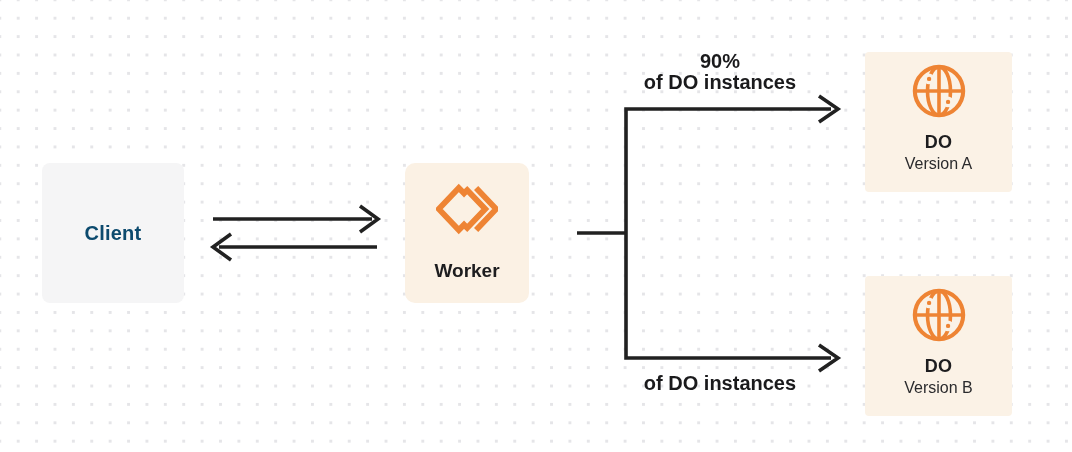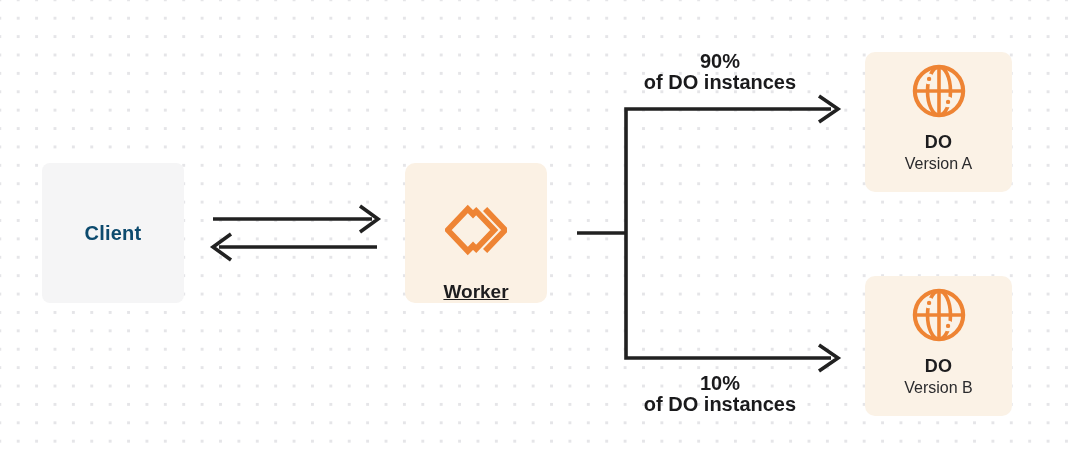--- a/index.html
+++ b/index.html
@@ -36,37 +36,36 @@
     width: 142px; height: 140px;
     background: #f5f5f6;
     border-radius: 8px;
     font-size: 20px;
     font-weight: 700;
     letter-spacing: .2px;
     color: #0c4a6e;
   }
   .node.worker {
     left: 405px; top: 163px;
-    width: 142px; height: 140px;
+    width: 124px; height: 140px;
     background: #fbf1e4;
     border-radius: 10px;
-    justify-content: flex-end;
+    justify-content: flex-start;
     padding-top: 17px;
-    text-decoration: underline;
   }
   .worker-label {
     margin-top: 22px;
     font-size: 19px;
     font-weight: 700;
     color: #1d1d1f;
   }
   .node.do {
     width: 147px; height: 140px;
     background: #fbf2e6;
-    border-radius: 10px;
+    border-radius: 4px;
     justify-content: flex-start;
     padding-top: 10px;
   }
   .node.do-a { left: 865px; top: 52px; }
   .node.do-b { left: 865px; top: 276px; }
   .do-title {
     margin-top: 12px;
     font-size: 18px;
     font-weight: 700;
     color: #1d1d1f;
@@ -124,21 +123,20 @@
     </svg>
     <span class="worker-label">Worker</span>
   </div>
 
   <div class="share-label top">
     <div>90%</div>
     <div>of DO instances</div>
   </div>
 
   <div class="share-label bottom">
-    <div>10%</div>
     <div>of DO instances</div>
   </div>
 
   <div class="node do do-a">
     <svg class="icon-svg" width="58" height="58" viewBox="0 0 48 48" fill="none">
       <circle cx="24" cy="24" r="20" stroke="#EE8434" stroke-width="3.4"></circle>
       <ellipse cx="24" cy="24" rx="9.5" ry="20" stroke="#EE8434" stroke-width="3"></ellipse>
       <line x1="24" y1="4" x2="24" y2="44" stroke="#EE8434" stroke-width="3"></line>
       <line x1="4" y1="24" x2="44" y2="24" stroke="#EE8434" stroke-width="3"></line>
       <circle cx="15.8" cy="14" r="3.1" fill="#EE8434" stroke="#FBF2E6" stroke-width="2.6"></circle>

